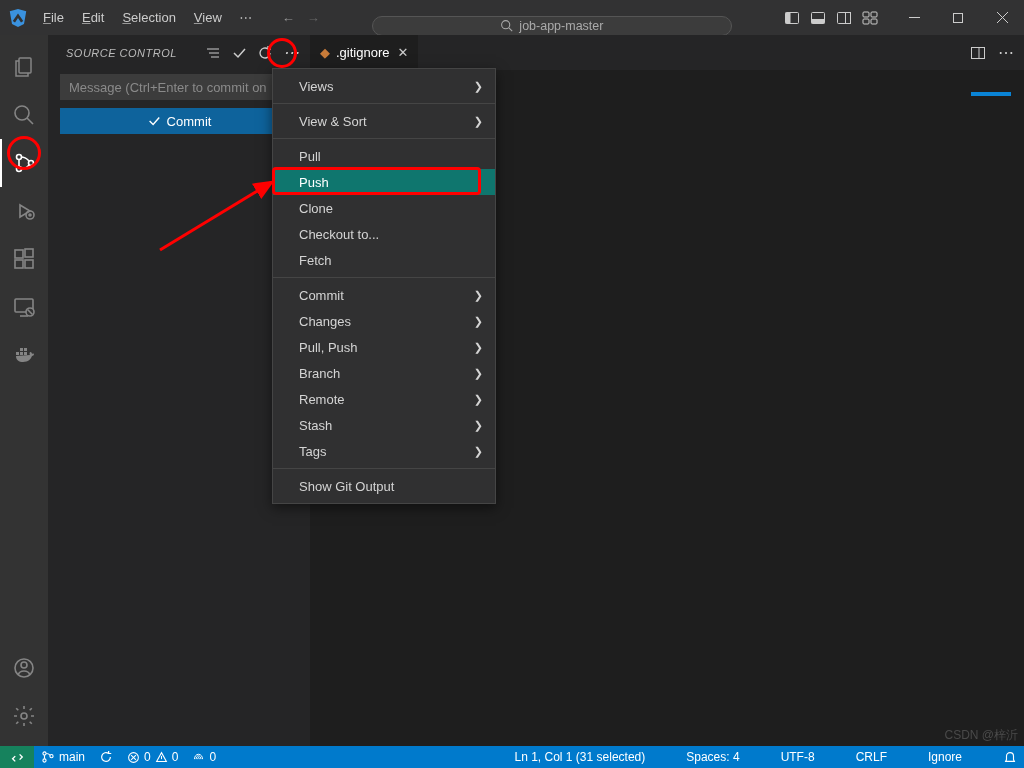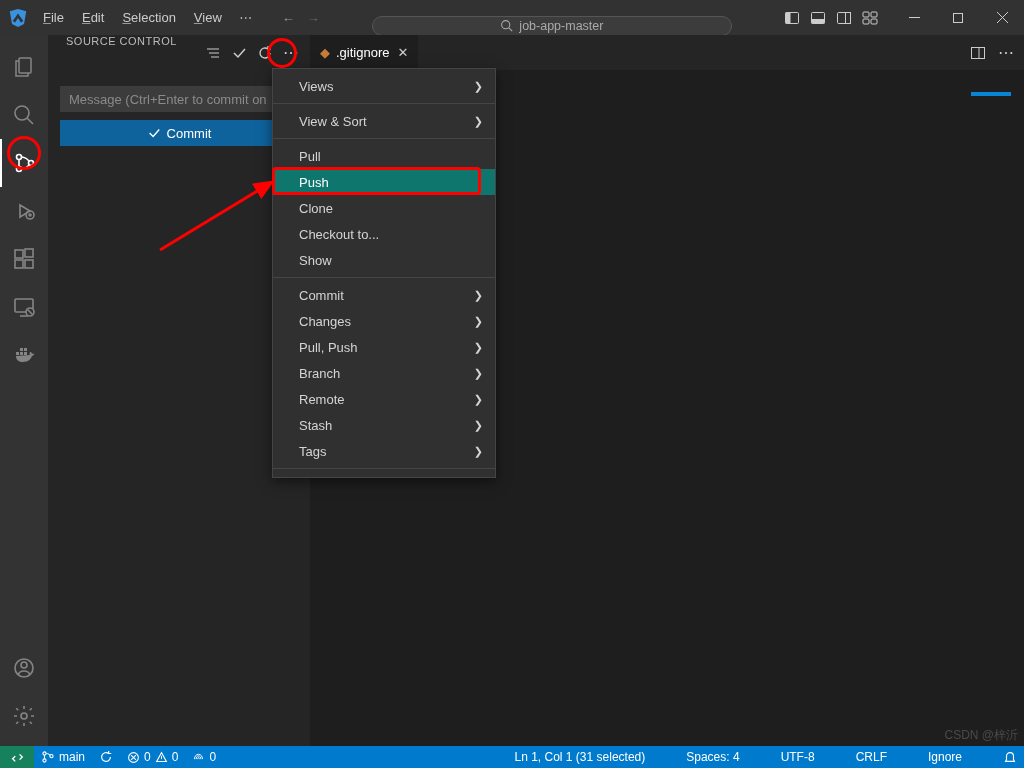--- a/index.html
+++ b/index.html
@@ -21,24 +21,24 @@
   .titlebar .controls .sys div { width: 44px; height:35px; display:flex; align-items:center; justify-content:center; color:#ccc;}
 
   
   .activity { position:absolute; left:0; top:35px; bottom:22px; width:48px; background:#333333; display:flex; flex-direction:column; align-items:center; padding-top:8px;}
   .activity .act-item { width:48px; height:48px; display:flex; align-items:center; justify-content:center; color:#858585; }
   .activity .act-item.active { color:#fff; }
   .activity .bottom { margin-top:auto; padding-bottom:6px;}
 
   
   .sidebar { position:absolute; left:48px; top:35px; bottom:22px; width:262px; background:#252526; }
-  .sidebar-header { height:35px; display:flex; padding:0 10px 0 18px; font-size:11px; letter-spacing:0.5px; color:#bbb; }
+  .sidebar-header { height:35px; display:flex; align-items:center; padding:0 10px 0 18px; font-size:11px; letter-spacing:0.5px; color:#bbb;font-style:italic; }
   .sidebar-header .title { flex:1; }
   .sidebar-header .actions { display:flex; gap:10px; color:#ccc; align-items:center;}
-  .commit-msg { margin: 16px 12px 8px 12px; }
+  .commit-msg { margin: 4px 12px 8px 12px; }
   .commit-msg input { width:100%; height:26px; background:#3c3c3c; border:1px solid #3c3c3c; color:#ccc; padding:0 8px; font-size:13px; outline:none;}
   .commit-msg input::placeholder { color:#8a8a8a; }
   .commit-btn { margin: 0 12px; height:26px; background:#0e639c; color:#fff; display:flex; align-items:center; justify-content:center; gap:6px; font-size:13px; }
 
   
   .tabs { position:absolute; left:310px; right:0; top:35px; height:35px; background:#252526; display:flex; align-items:stretch;}
   .tab { display:flex; align-items:center; gap:6px; padding:0 10px; background:#1e1e1e; color:#fff; font-size:13px; border-right:1px solid #252526;}
   .tab .dot-icon { color:#c97c3a;}
   .tab .close { color:#ccc; font-size:13px; margin-left:2px;}
   .tabs .right-actions { margin-left:auto; display:flex; align-items:center; gap:12px; padding-right:10px; color:#ccc;}
@@ -283,21 +283,21 @@
     <div class="mi selected">
       <span>Push</span>
     </div>
     <div class="mi">
       <span>Clone</span>
     </div>
     <div class="mi">
       <span>Checkout to...</span>
     </div>
     <div class="mi">
-      <span>Show</span>
+      <span>Fetch</span>
     </div>
     <div class="mi sep"></div>
     <div class="mi">
       <span>Commit</span>
       <span class="chev">❯</span>
     </div>
     <div class="mi">
       <span>Changes</span>
       <span class="chev">❯</span>
     </div>
@@ -315,20 +315,23 @@
     </div>
     <div class="mi">
       <span>Stash</span>
       <span class="chev">❯</span>
     </div>
     <div class="mi">
       <span>Tags</span>
       <span class="chev">❯</span>
     </div>
     <div class="mi sep"></div>
+    <div class="mi">
+      <span>Show Git Output</span>
+    </div>
   </div>
 
 <div class="status">
   <div class="sl">
     <div class="remote">
       <svg width="14" height="14" viewBox="0 0 16 16">
           <path d="M4 5l-3 3 3 3M9 3l3 3-3 3" fill="none" stroke="#fff" stroke-width="1.6" transform="translate(2,2)"></path>
         </svg>
     </div>
     <div class="item">

